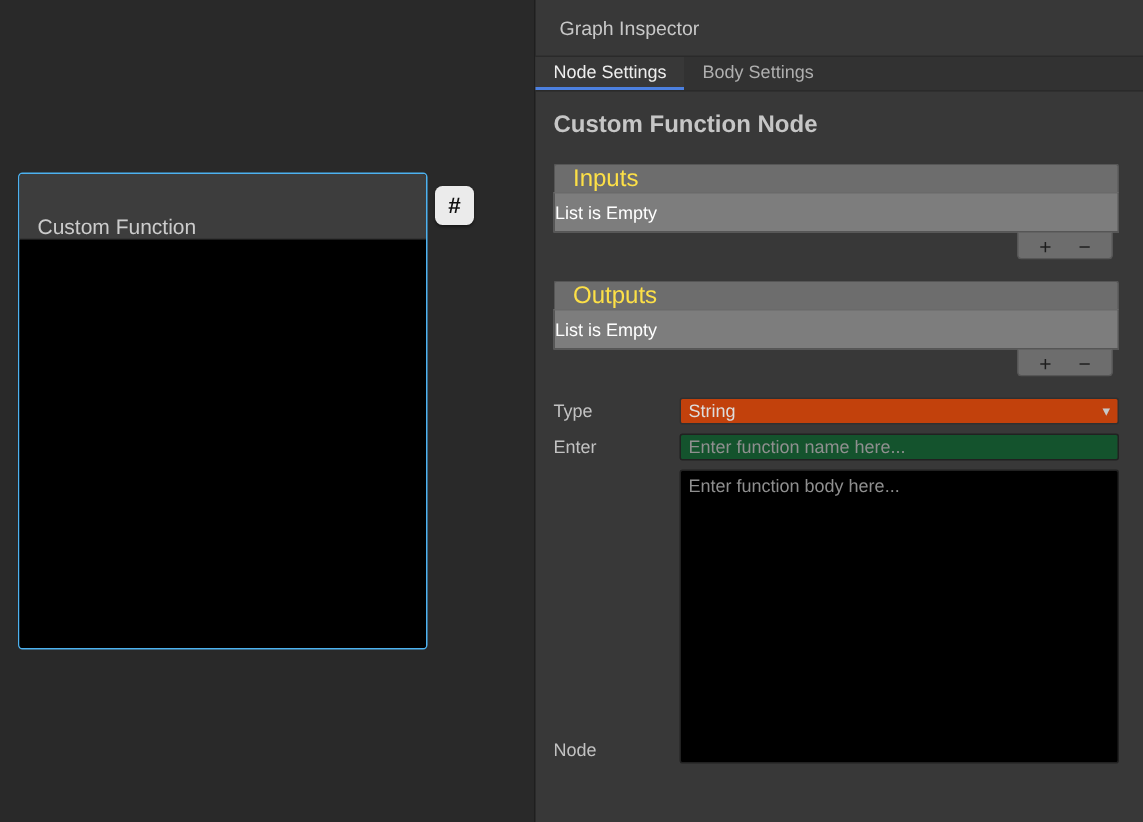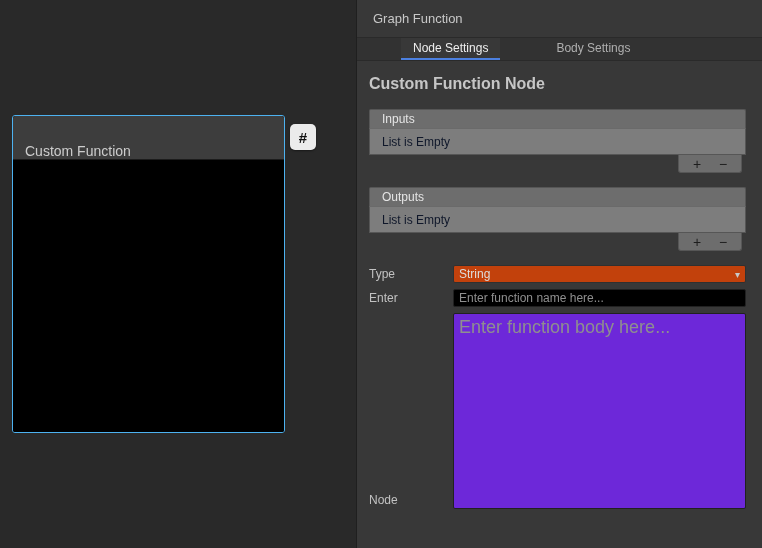--- a/index.html
+++ b/index.html
@@ -45,37 +45,36 @@
     height:38px; display:flex; align-items:center; padding-left:16px;
     border-bottom:1px solid #2a2a2a;
   }
   .panel-title { color:#c8c8c8; font-size:13px; }
 
   .tabs { display:flex; height:23px; background:#323232; border-bottom:1px solid #2a2a2a; }
   .tab {
     padding:0 12px; display:flex; align-items:center;
     font-size:12px; color:#afafaf; cursor:pointer;
     border-bottom:2px solid transparent;
-    margin-left:44px;
   }
   .tab.active { color:#eeeeee; background:#383838; border-bottom-color:#4c80e0; }
 
   .content { padding:12px 16px 0 12px; }
   .section-title { font-size:16px; font-weight:bold; color:#c6c6c6; margin:2px 0 16px; }
 
   
   .rlist { margin-bottom:14px; }
   .rlist-header {
-    height:19px; background:#6d6d6d; color:#e5e5e5; font-size:12px;
+    height:19px; background:#6d6d6d; color:#fde047; font-size:16px;
     line-height:19px; padding-left:12px;
     border:1px solid #565656; border-bottom:none; border-radius:2px 2px 0 0;
   }
   .rlist-row {
-    height:27px; background:#7d7d7d; color:#0f172a; font-size:12px;
-    line-height:27px; padding-left:12px;
+    height:27px; background:#7d7d7d; color:#ffffff; font-size:12px;
+    line-height:27px; 
     border:1px solid #565656; border-top:1px solid #6a6a6a;
   }
   .rlist-footer { display:flex; justify-content:flex-end; }
   .rlist-footer-box {
     width:64px; height:18px; margin-right:4px;
     background:#6d6d6d; border:1px solid #565656; border-top:none;
     border-radius:0 0 3px 3px;
     display:flex; align-items:center; justify-content:space-evenly;
   }
   .list-btn {
@@ -86,48 +85,48 @@
   
   .field-row { display:flex; margin-bottom:6px; align-items:flex-end; }
   .field-label { flex:0 0 84px; font-size:12px; color:#c2c2c2; line-height:18px; }
   .dropdown {
     flex:1; height:18px; background:#c2410c; border:1px solid #303030;
     border-radius:2px; display:flex; align-items:center; padding:0 5px;
     color:#dddddd; font-size:12px; cursor:pointer;
   }
   .dropdown .arrow { margin-left:auto; font-size:10px; color:#c8c8c8; }
   .text-input {
-    flex:1; height:18px; background:#000000; border:1px solid #212121;
+    flex:1; height:18px; background:#14532d; border:1px solid #212121;
     border-radius:2px; color:#d8d8d8; font-size:12px; padding:0 5px;
     font-family:"Liberation Sans", sans-serif;
   }
   .text-area {
-    flex:1; height:196px; background:#6d28d9; border:1px solid #212121;
-    border-radius:2px; color:#d8d8d8; font-size:18px; padding:3px 5px;
+    flex:1; height:196px; background:#000000; border:1px solid #212121;
+    border-radius:2px; color:#d8d8d8; font-size:12px; padding:3px 5px;
     resize:none; font-family:"Liberation Sans", sans-serif;
   }
   .text-input::placeholder, .text-area::placeholder { color:#8f8f8f; opacity:1; }
 </style>
 </head>
 <body>
 
 <div class="canvas">
   <div class="node">
     <div class="node-header">
       <span class="node-title">Custom Function</span>
     </div>
     <div class="node-body"></div>
   </div>
   <div class="hash-badge">#</div>
 </div>
 
 <div class="panel">
 
   <div class="panel-header">
-    <span class="panel-title">Graph Function</span>
+    <span class="panel-title">Graph Inspector</span>
   </div>
 
   <div class="tabs">
     <div class="tab active">Node Settings</div>
     <div class="tab">Body Settings</div>
   </div>
 
   <div class="content">
 
     <div class="section-title">Custom Function Node</div>

